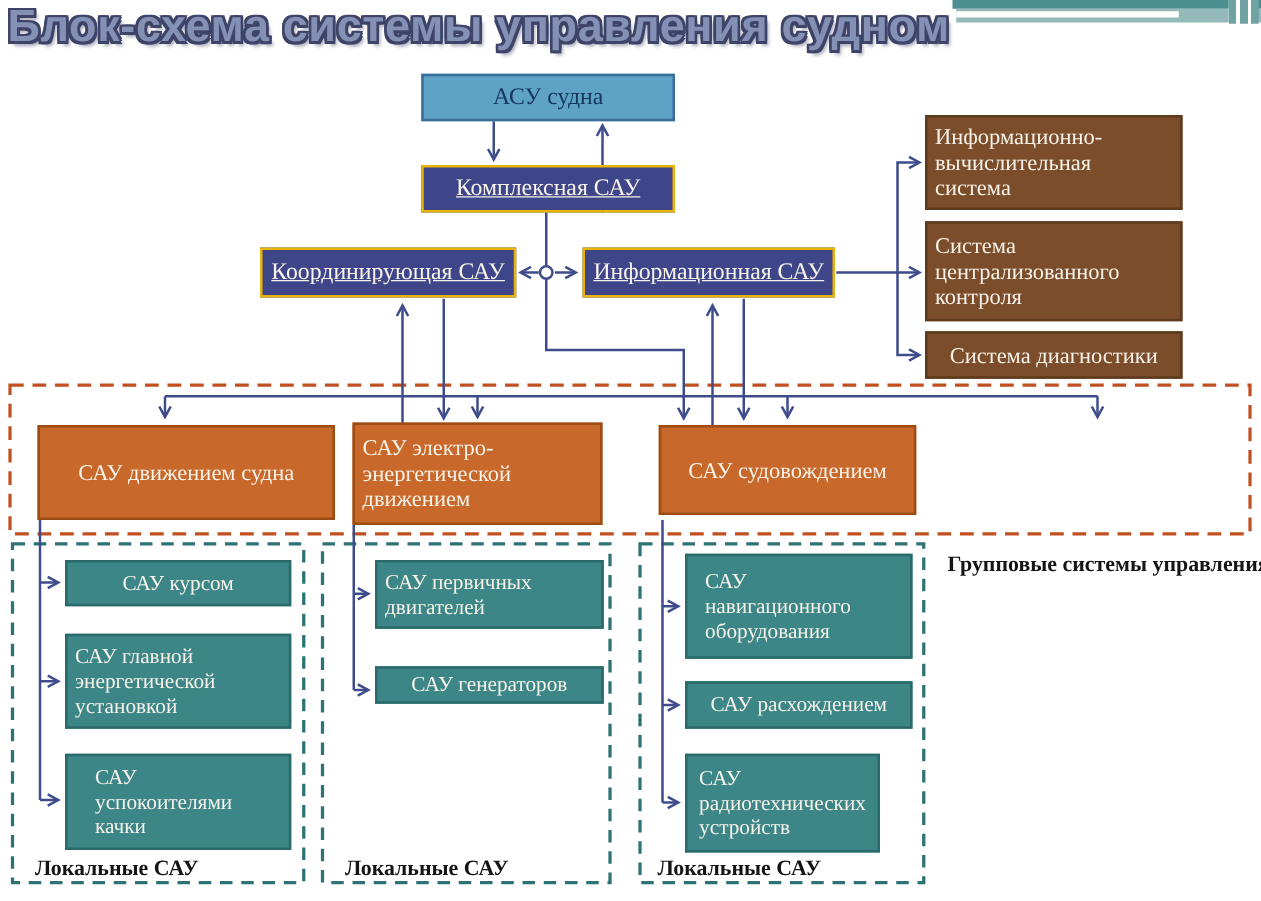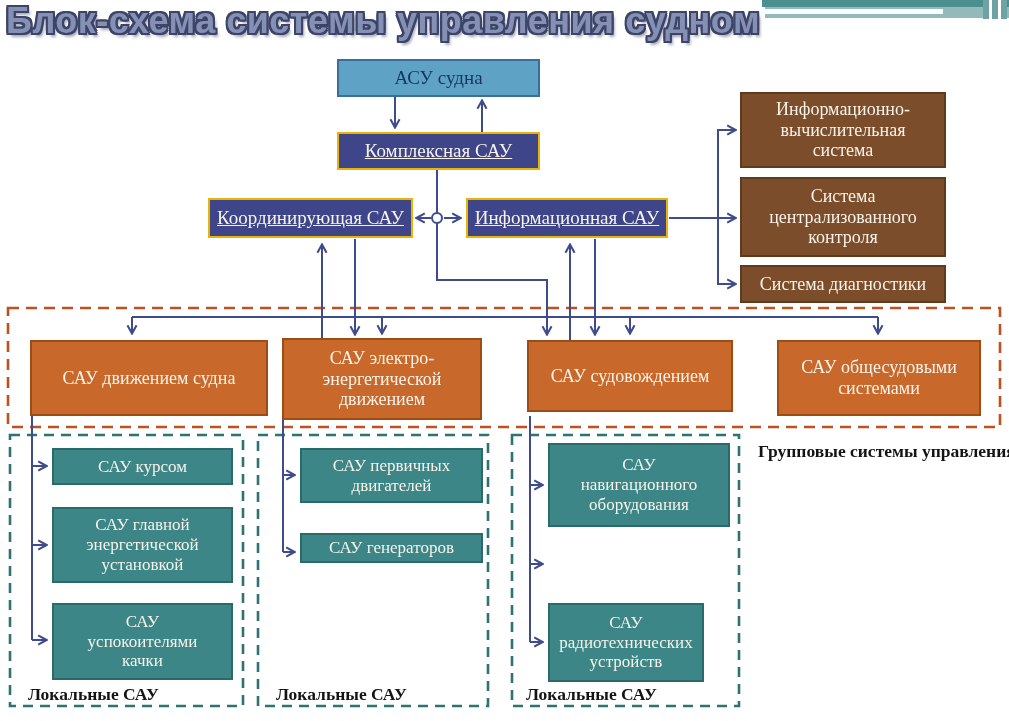--- a/index.html
+++ b/index.html
@@ -23,21 +23,21 @@
                      3px 4px 3px rgba(50,55,90,.45);}
 
   
   svg.wires{position:absolute;left:0;top:0;pointer-events:none;}
   .wire{stroke:#3f4c8c;stroke-width:2;fill:none;}
   .dash-orange{fill:none;stroke:#c05020;stroke-width:2.6;stroke-dasharray:11 7;}
   .dash-teal{fill:none;stroke:#2d7275;stroke-width:2.6;stroke-dasharray:10 7;}
 
   
   .node{position:absolute;display:flex;align-items:center;justify-content:center;
-        text-align:center;color:#f7f3ea;line-height:1.16;box-sizing:border-box;
+        text-align:left;color:#f7f3ea;line-height:1.16;box-sizing:border-box;
         padding:2px 6px;}
   .blue-light{background:#5ea2c6;border:2px solid #3a6f9b;color:#15375e;font-size:19px;}
   .blue-dark{background:#3e4689;border:2px solid #eab308;font-size:19px;text-decoration:underline;}
   .brown{background:#7c4d2a;border:2px solid #5f3b1d;font-size:18px;}
   .orange{background:#c9682b;border:2px solid #9d4d14;font-size:18px;}
   .teal{background:#3d8687;border:2px solid #2b6a6b;font-size:17px;}
   .pad-wide{padding:2px 22px;}
   .pad-mid{padding:2px 14px;}
 
   
@@ -121,30 +121,30 @@
   <div class="node blue-dark" style="left:208px;top:198px;width:205px;height:40px">Координирующая САУ</div>
   <div class="node blue-dark" style="left:466px;top:198px;width:202px;height:40px">Информационная САУ</div>
 
   <div class="node brown" style="left:740px;top:92px;width:206px;height:76px">Информационно-вычислительная система</div>
   <div class="node brown" style="left:740px;top:177px;width:206px;height:80px">Система централизованного контроля</div>
   <div class="node brown" style="left:740px;top:265px;width:206px;height:38px">Система диагностики</div>
 
   <div class="node orange" style="left:30px;top:340px;width:238px;height:76px">САУ движением судна</div>
   <div class="node orange" style="left:282px;top:338px;width:200px;height:82px">САУ электро-энергетической движением</div>
   <div class="node orange" style="left:527px;top:340px;width:206px;height:72px">САУ судовождением</div>
-  <div class="node orange" style="left:777px;top:340px;width:204px;height:76px">САУ общесудовыми системами</div>
 
   <div class="node teal" style="left:52px;top:448px;width:181px;height:37px">САУ курсом</div>
   <div class="node teal" style="left:52px;top:507px;width:181px;height:76px">САУ главной энергетической установкой</div>
   <div class="node teal pad-wide" style="left:52px;top:603px;width:181px;height:77px">САУ успокоителями качки</div>
 
   <div class="node teal" style="left:300px;top:448px;width:183px;height:55px">САУ первичных двигателей</div>
   <div class="node teal" style="left:300px;top:533px;width:183px;height:30px">САУ генераторов</div>
 
   <div class="node teal pad-mid" style="left:548px;top:443px;width:182px;height:84px">САУ навигационного оборудования</div>
+  <div class="node teal" style="left:548px;top:545px;width:182px;height:38px">САУ расхождением</div>
   <div class="node teal pad-mid" style="left:548px;top:603px;width:156px;height:79px">САУ радиотехнических устройств</div>
 
   <div class="big-label" style="left:758px;top:441px">Групповые системы управления</div>
   <div class="big-label" style="left:28px;top:684px">Локальные САУ</div>
   <div class="big-label" style="left:276px;top:684px">Локальные САУ</div>
   <div class="big-label" style="left:526px;top:684px">Локальные САУ</div>
 
 </div>
 
 </body></html>

